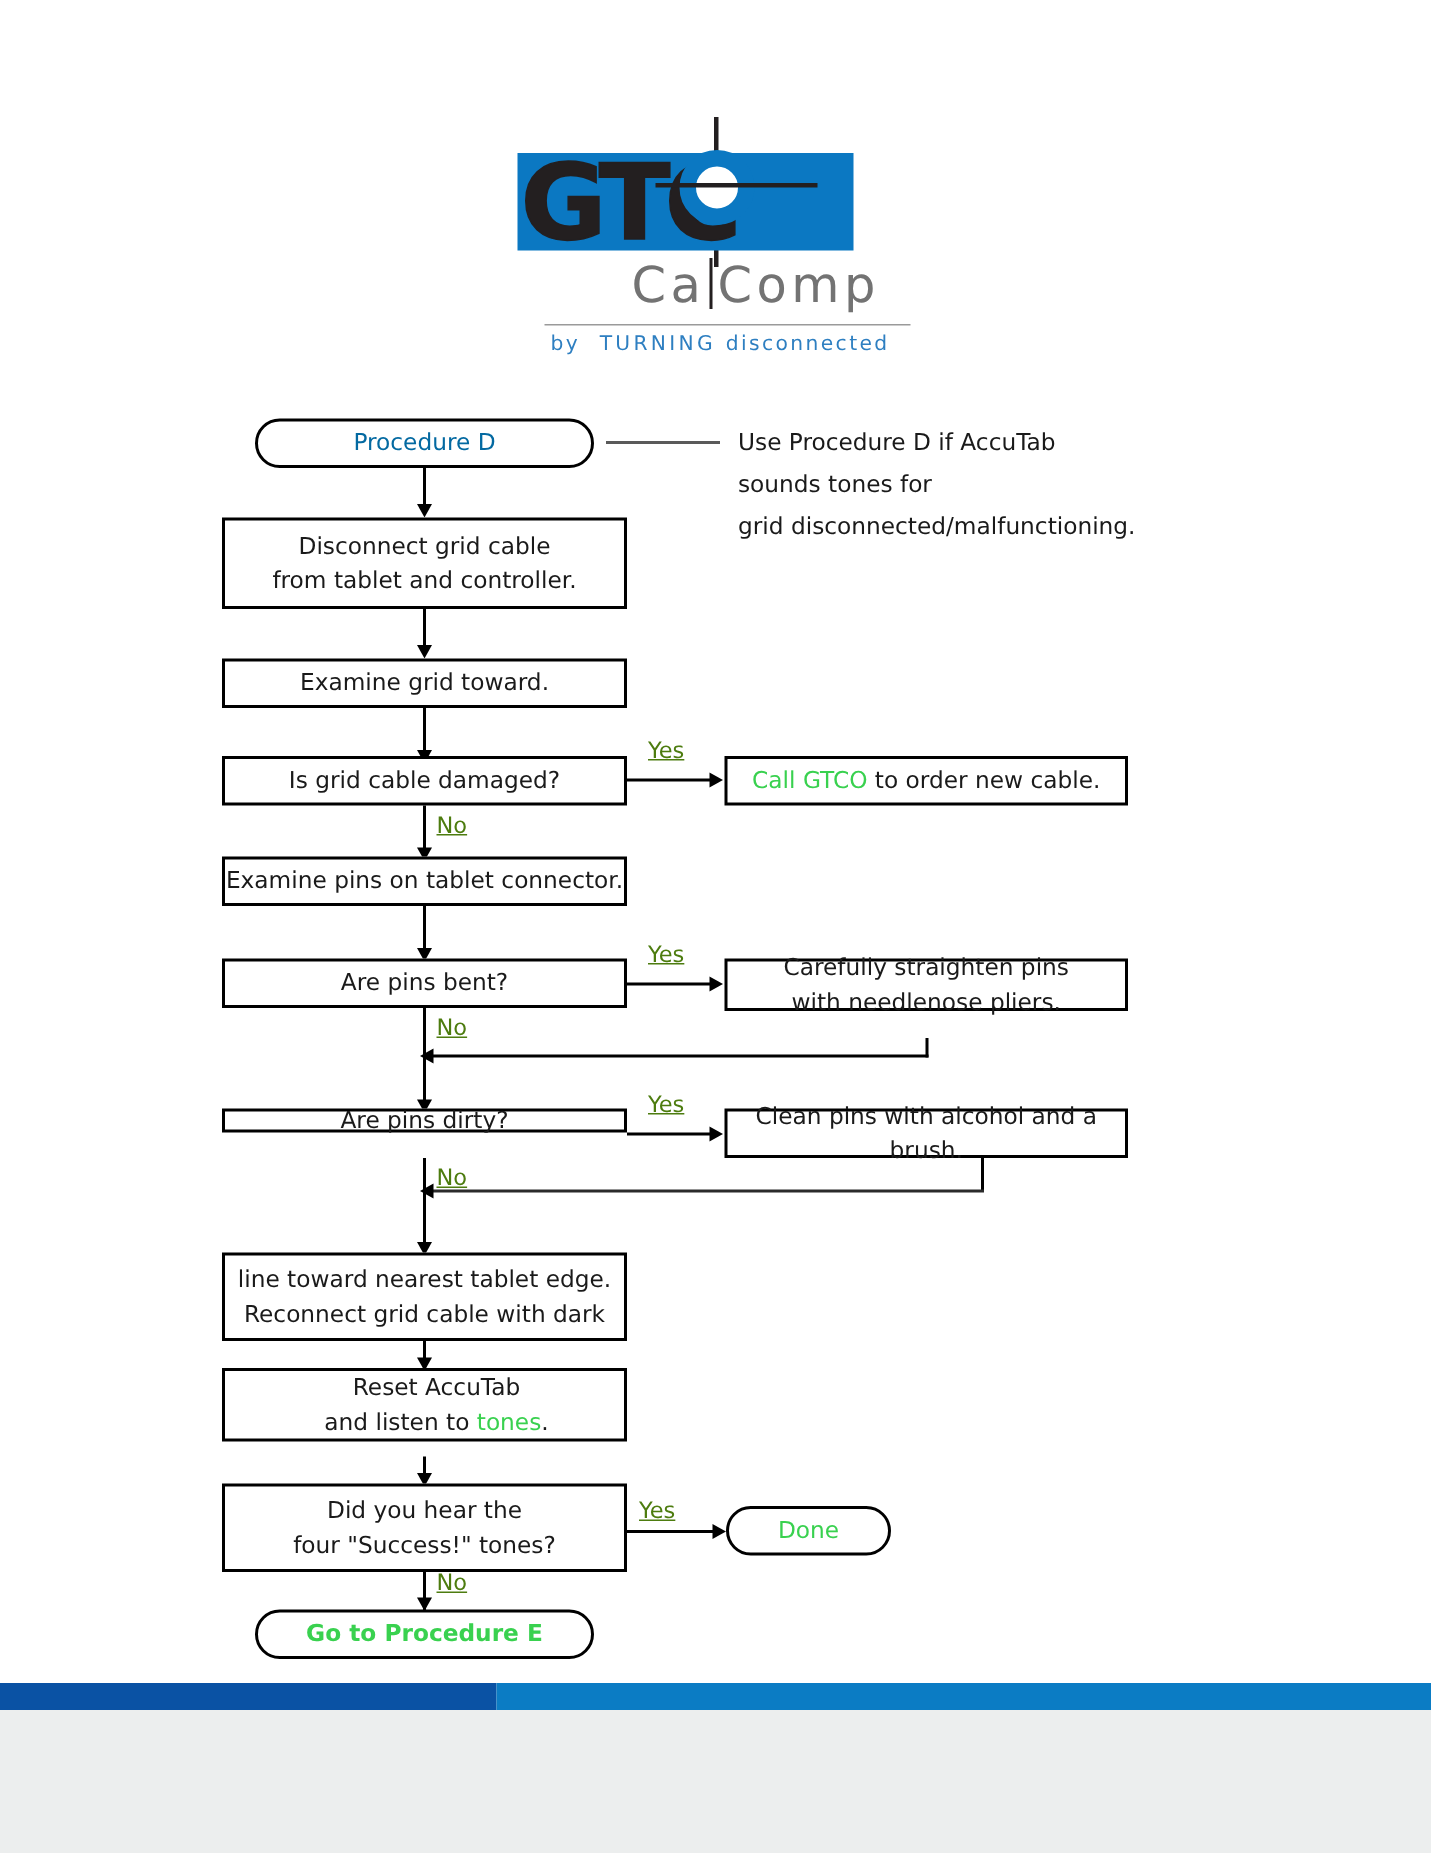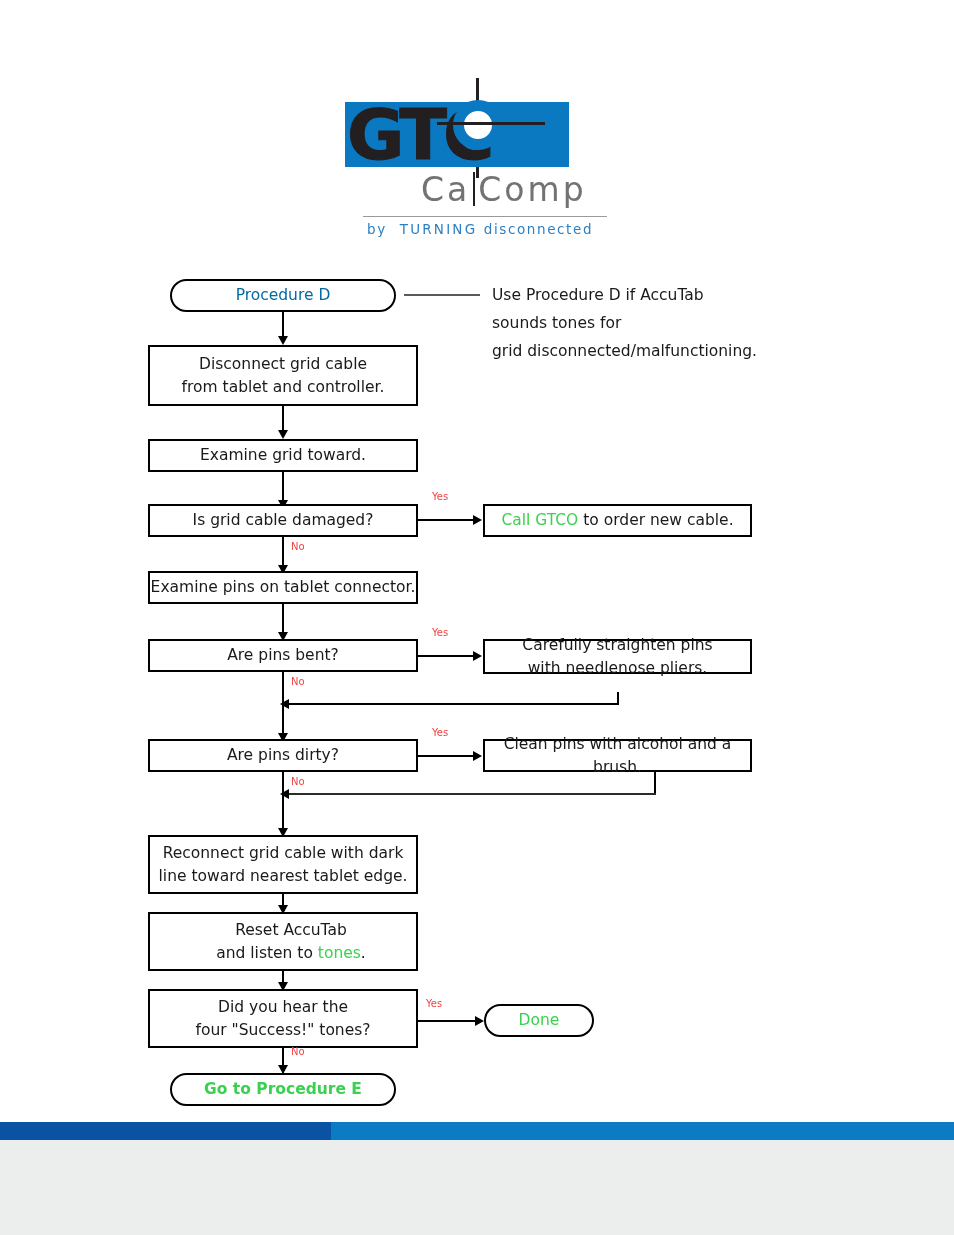--- a/index.html
+++ b/index.html
@@ -131,23 +131,24 @@
     position: absolute;
     font-family: "DejaVu Sans", sans-serif;
     font-size: 15.5px;
     line-height: 28px;
     color: #1a1a1a;
     white-space: nowrap;
   }
   .edgelabel {
     position: absolute;
     font-family: "DejaVu Sans", sans-serif;
-    font-size: 10px;
-    color: #ef4444;
+    font-size: 15px;
+    color: #4d7c0f;
     white-space: nowrap;
+    text-decoration: underline;
   }
 
   
   .ln-v { position: absolute; width: 2px; background: #000; }
   .ln-h { position: absolute; height: 2px; background: #000; }
   .ln-h.thin { height: 1.5px; background: #2b2b2b; }
   .arr-d { 
     position: absolute;
     width: 0; height: 0;
     border-left: 5px solid transparent;
@@ -277,49 +278,49 @@
     </div>
 
     <div class="ln-v" style="left:617px; top:692px; height:13px;"></div>
     <div class="ln-h" style="left:288px; top:703px; width:331px;"></div>
     <div class="arr-l" style="left:280px; top:699px;"></div>
 
     <div class="edgelabel" style="left:291px; top:676px;">No</div>
     <div class="ln-v" style="left:282px; top:672px; height:72px;"></div>
     <div class="arr-d" style="left:278px; top:733px;"></div>
 
-    <div class="node" style="left:148px; top:739px; width:270px; height:33px;align-items:center;">
+    <div class="node" style="left:148px; top:739px; width:270px; height:16px;align-items:center;">
       <span>Are pins dirty?</span>
     </div>
 
     <div class="edgelabel" style="left:432px; top:727px;">Yes</div>
     <div class="ln-h" style="left:418px; top:755px; width:60px;"></div>
     <div class="arr-r" style="left:473px; top:751px;"></div>
 
     <div class="node" style="left:483px; top:739px; width:269px; height:33px;">
       <span>Clean pins with alcohol and a brush.</span>
     </div>
 
     <div class="ln-v" style="left:654px; top:772px; height:22px;"></div>
     <div class="ln-h thin" style="left:288px; top:793px; width:368px;"></div>
     <div class="arr-l" style="left:280px; top:789px;"></div>
 
     <div class="edgelabel" style="left:291px; top:776px;">No</div>
     <div class="ln-v" style="left:282px; top:772px; height:67px;"></div>
     <div class="arr-d" style="left:278px; top:828px;"></div>
 
     <div class="node" style="left:148px; top:835px; width:270px; height:59px; flex-direction:column;">
+      <span>line toward nearest tablet edge.</span>
       <span>Reconnect grid cable with dark</span>
-      <span>line toward nearest tablet edge.</span>
     </div>
 
     <div class="ln-v" style="left:282px; top:894px; height:18px;"></div>
     <div class="arr-d" style="left:278px; top:905px;"></div>
 
-    <div class="node" style="left:148px; top:912px; width:270px; height:59px; flex-direction:column;padding-left:16px;">
+    <div class="node" style="left:148px; top:912px; width:270px; height:49px; flex-direction:column;padding-left:16px;">
       <span>Reset AccuTab</span>
       <span><span>and listen to </span><span class="green">tones</span><span>.</span></span>
     </div>
 
     <div class="ln-v" style="left:282px; top:971px; height:18px;"></div>
     <div class="arr-d" style="left:278px; top:982px;"></div>
 
     <div class="node" style="left:148px; top:989px; width:270px; height:59px; flex-direction:column;">
       <span>Did you hear the</span>
       <span>four "Success!" tones?</span>

